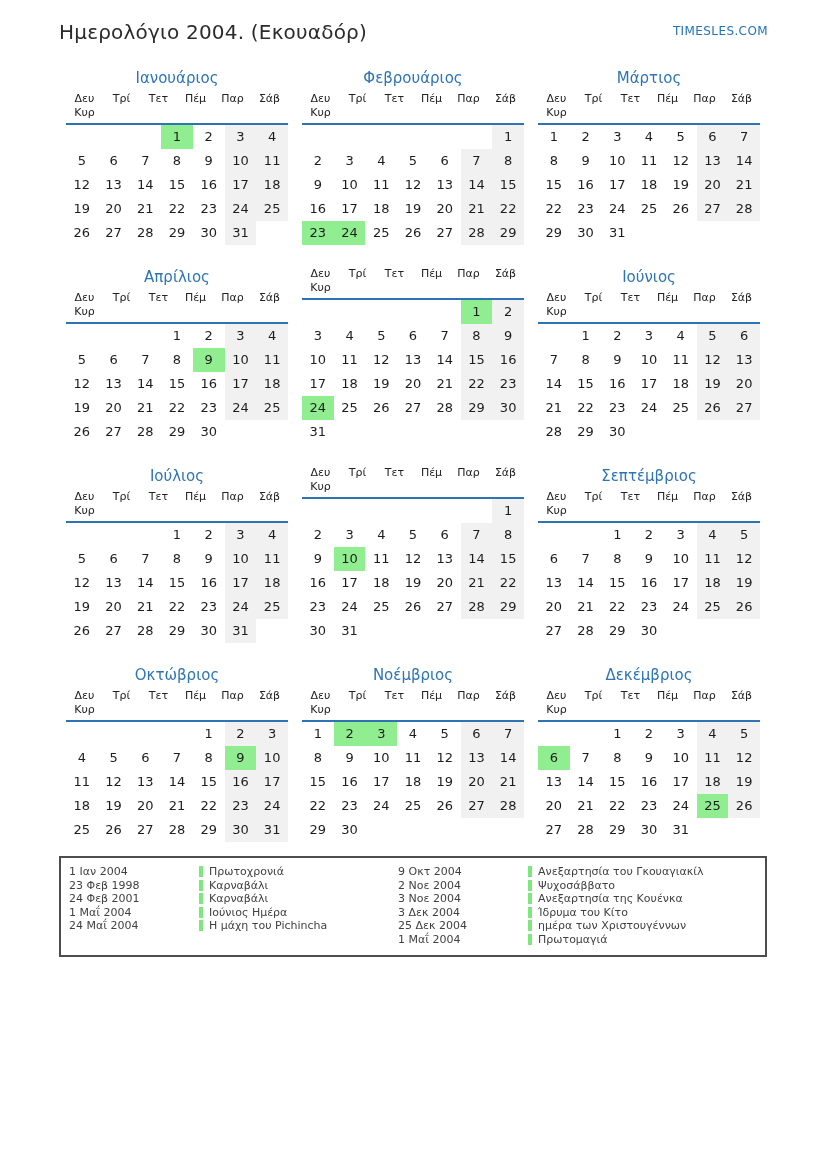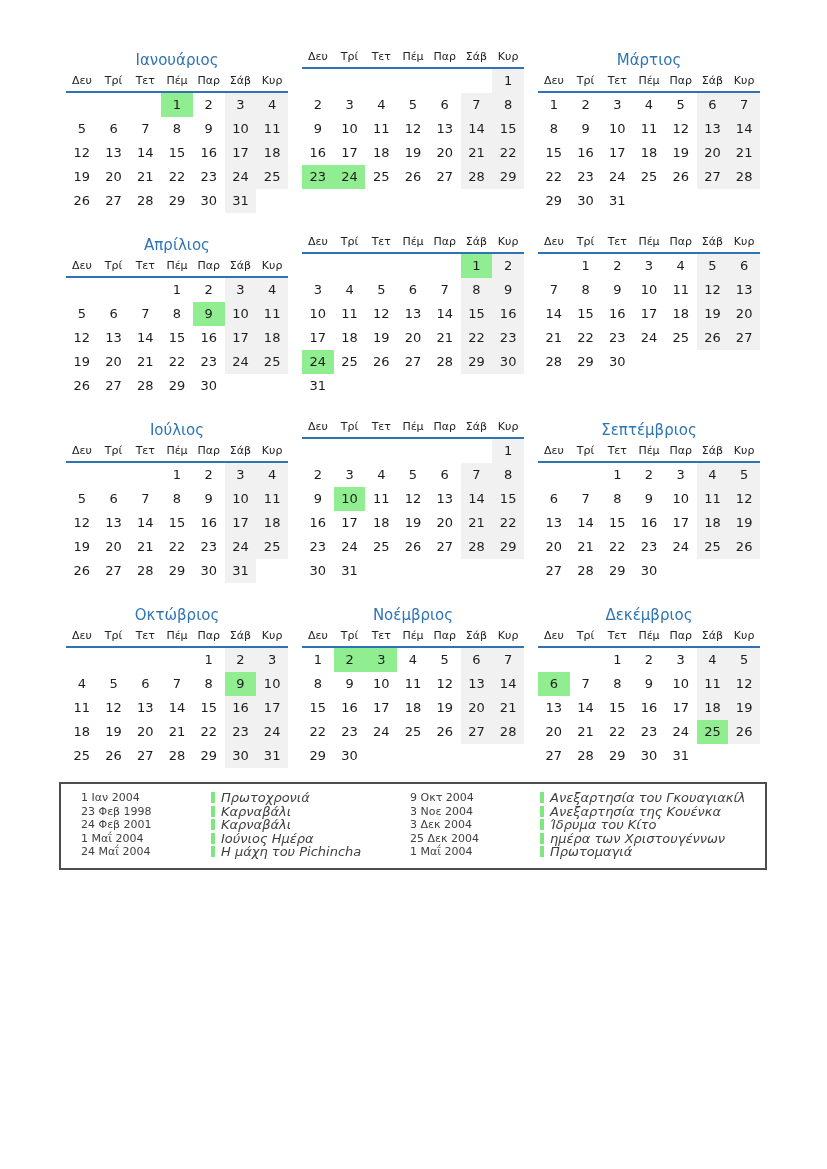--- a/index.html
+++ b/index.html
@@ -13,33 +13,33 @@
   }
   .page { padding: 20px 59px 0 59px; }
 
   
   .hdr { display: flex; justify-content: space-between; align-items: flex-start; }
   .page-title { font-size: 20px; font-weight: normal; color: #2b2b2b; letter-spacing: .2px; }
   .brand { font-size: 12px; color: var(--brand); text-decoration: none; letter-spacing: .4px; margin-top: 4px; }
 
   
   .months {
-    margin-top: 30px;
+    margin-top: 24px;
     display: grid;
     grid-template-columns: repeat(3, 236px);
     row-gap: 22px;
     align-items: start;
   }
   .month { width: 236px; padding: 0 7px; }
   .month-title {
     text-align: center; color: var(--accent);
     font-size: 15px; height: 21px; line-height: 21px; margin-bottom: 3px;
   }
   .dow-row {
-    display: grid; grid-template-columns: repeat(7, 1fr);
+    display: grid; grid-template-columns: repeat(6, 1fr);
     border-bottom: 2px solid var(--accent);
     padding-bottom: 3px;
   }
   .dow { text-align: center; font-size: 11px; color: #222; line-height: 14px; }
   .week { display: grid; grid-template-columns: repeat(7, 1fr); }
   .day {
     height: 24px; line-height: 24px; text-align: center;
     font-size: 13px; color: #1d1d1d;
   }
   .day.weekend { background: var(--weekend); }
@@ -50,28 +50,32 @@
     margin: 14px 0 0 0;
     width: 708px;
     border: 2px solid #4d4d4d;
     padding: 7px 8px 9px 8px;
     display: flex;
   }
   .legend-col { display: flex; flex-direction: column; }
   .legend-col.left  { width: 330px; }
   .legend-col.right { width: 360px; }
   .legend-row { display: flex; align-items: center; height: 13.5px; }
-  .legend-date { width: 130px; font-size: 11px; color: #3f3f3f; margin-left: 12px; }
+  .legend-date { width: 130px; font-size: 11px; color: #3f3f3f; }
   .legend-marker { width: 4px; height: 11px; background: var(--marker); margin-right: 6px; flex: none; }
-  .legend-name { font-size: 13px; color: #3f3f3f; white-space: nowrap; font-style: italic; }
+  .legend-name { font-size: 11px; color: #3f3f3f; white-space: nowrap; }
 </style>
 </head>
 <body>
 
 <div class="page">
+  <div class="hdr">
+    <h1 class="page-title">Ημερολόγιο 2004. (Εκουαδόρ)</h1>
+    <a class="brand" href="#">TIMESLES.COM</a>
+  </div>
 
   <div class="months" id="months">
       <div class="month">
         <div class="month-title">Ιανουάριος</div>
         <div class="dow-row">
           <span class="dow">Δευ</span>
           <span class="dow">Τρί</span>
           <span class="dow">Τετ</span>
           <span class="dow">Πέμ</span>
           <span class="dow">Παρ</span>
@@ -118,20 +122,21 @@
           <div class="day">26</div>
           <div class="day">27</div>
           <div class="day">28</div>
           <div class="day">29</div>
           <div class="day">30</div>
           <div class="day weekend">31</div>
           <div class="day"></div>
         </div>
       </div>
       <div class="month">
+        <div class="month-title">Φεβρουάριος</div>
         <div class="dow-row">
           <span class="dow">Δευ</span>
           <span class="dow">Τρί</span>
           <span class="dow">Τετ</span>
           <span class="dow">Πέμ</span>
           <span class="dow">Παρ</span>
           <span class="dow">Σάβ</span>
           <span class="dow">Κυρ</span>
         </div>
         <div class="week">
@@ -353,20 +358,21 @@
           <div class="day">31</div>
           <div class="day"></div>
           <div class="day"></div>
           <div class="day"></div>
           <div class="day"></div>
           <div class="day"></div>
           <div class="day"></div>
         </div>
       </div>
       <div class="month">
+        <div class="month-title">Ιούνιος</div>
         <div class="dow-row">
           <span class="dow">Δευ</span>
           <span class="dow">Τρί</span>
           <span class="dow">Τετ</span>
           <span class="dow">Πέμ</span>
           <span class="dow">Παρ</span>
           <span class="dow">Σάβ</span>
           <span class="dow">Κυρ</span>
         </div>
         <div class="week">
@@ -795,20 +801,25 @@
           <span class="legend-name">Η μάχη του Pichincha</span>
         </div>
       </div>
       <div class="legend-col right">
         <div class="legend-row">
           <span class="legend-date">9 Οκτ 2004</span>
           <span class="legend-marker"></span>
           <span class="legend-name">Ανεξαρτησία του Γκουαγιακίλ</span>
         </div>
         <div class="legend-row">
+          <span class="legend-date">2 Νοε 2004</span>
+          <span class="legend-marker"></span>
+          <span class="legend-name">Ψυχοσάββατο</span>
+        </div>
+        <div class="legend-row">
           <span class="legend-date">3 Νοε 2004</span>
           <span class="legend-marker"></span>
           <span class="legend-name">Ανεξαρτησία της Κουένκα</span>
         </div>
         <div class="legend-row">
           <span class="legend-date">3 Δεκ 2004</span>
           <span class="legend-marker"></span>
           <span class="legend-name">Ίδρυμα του Κίτο</span>
         </div>
         <div class="legend-row">

